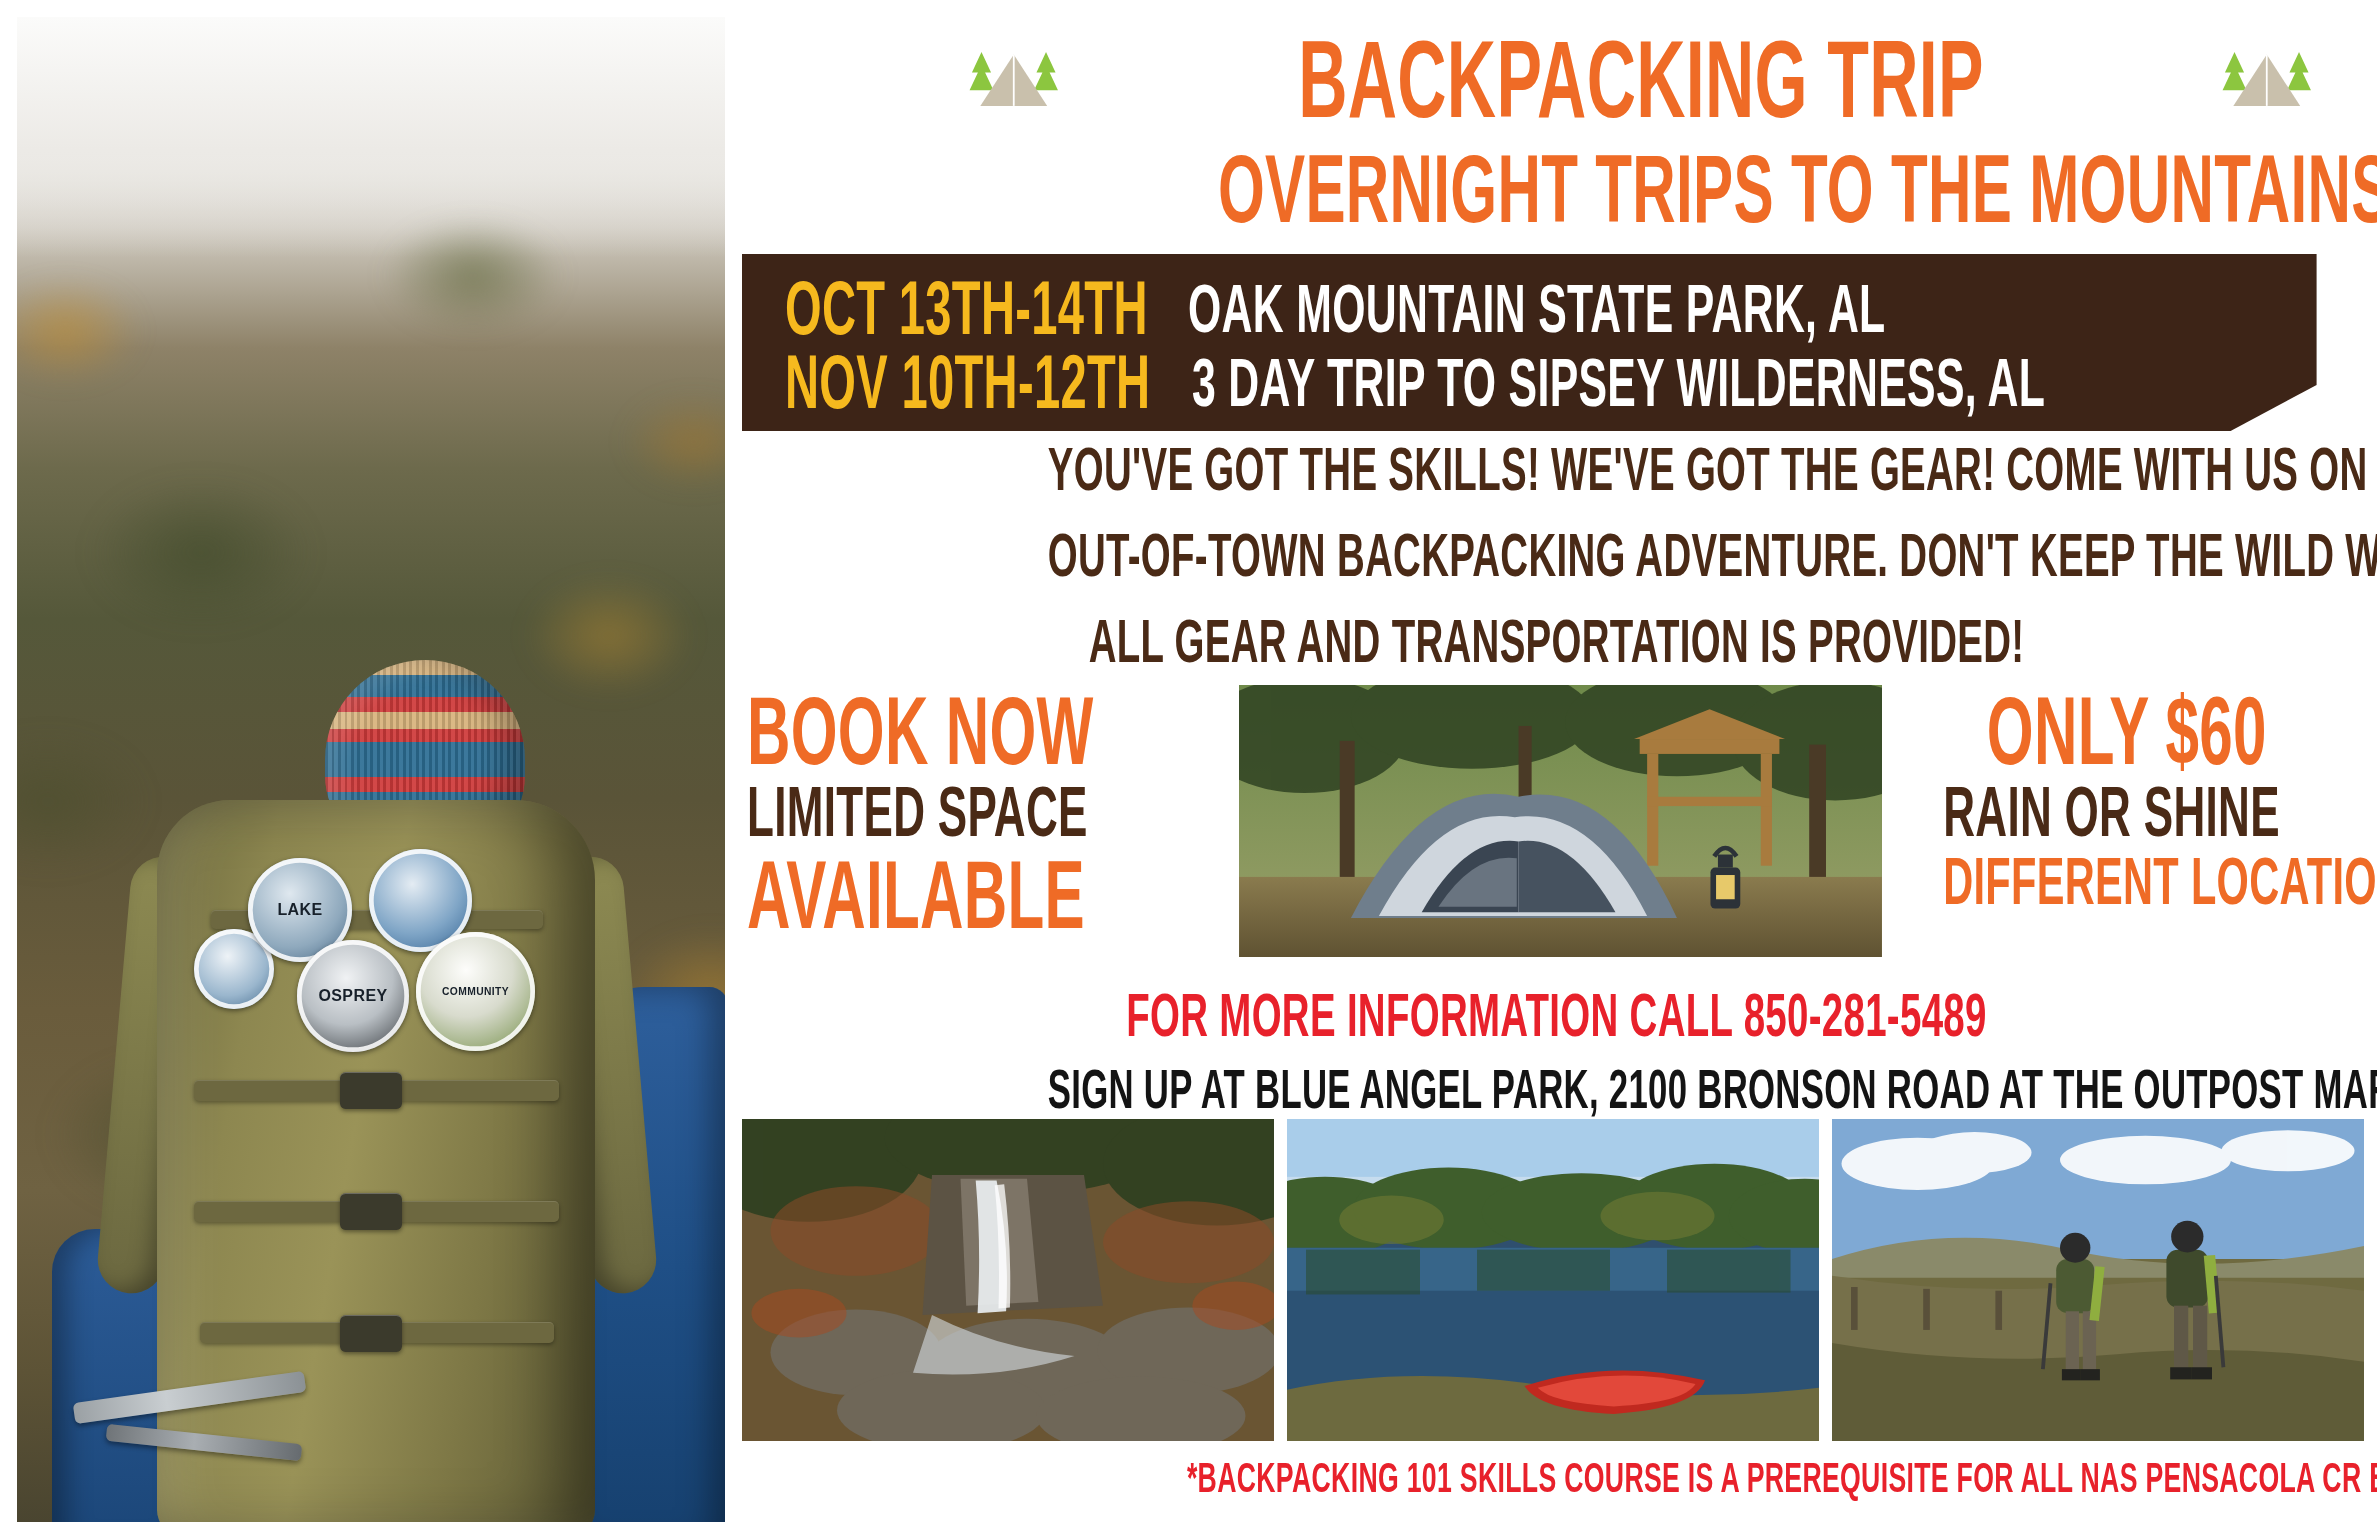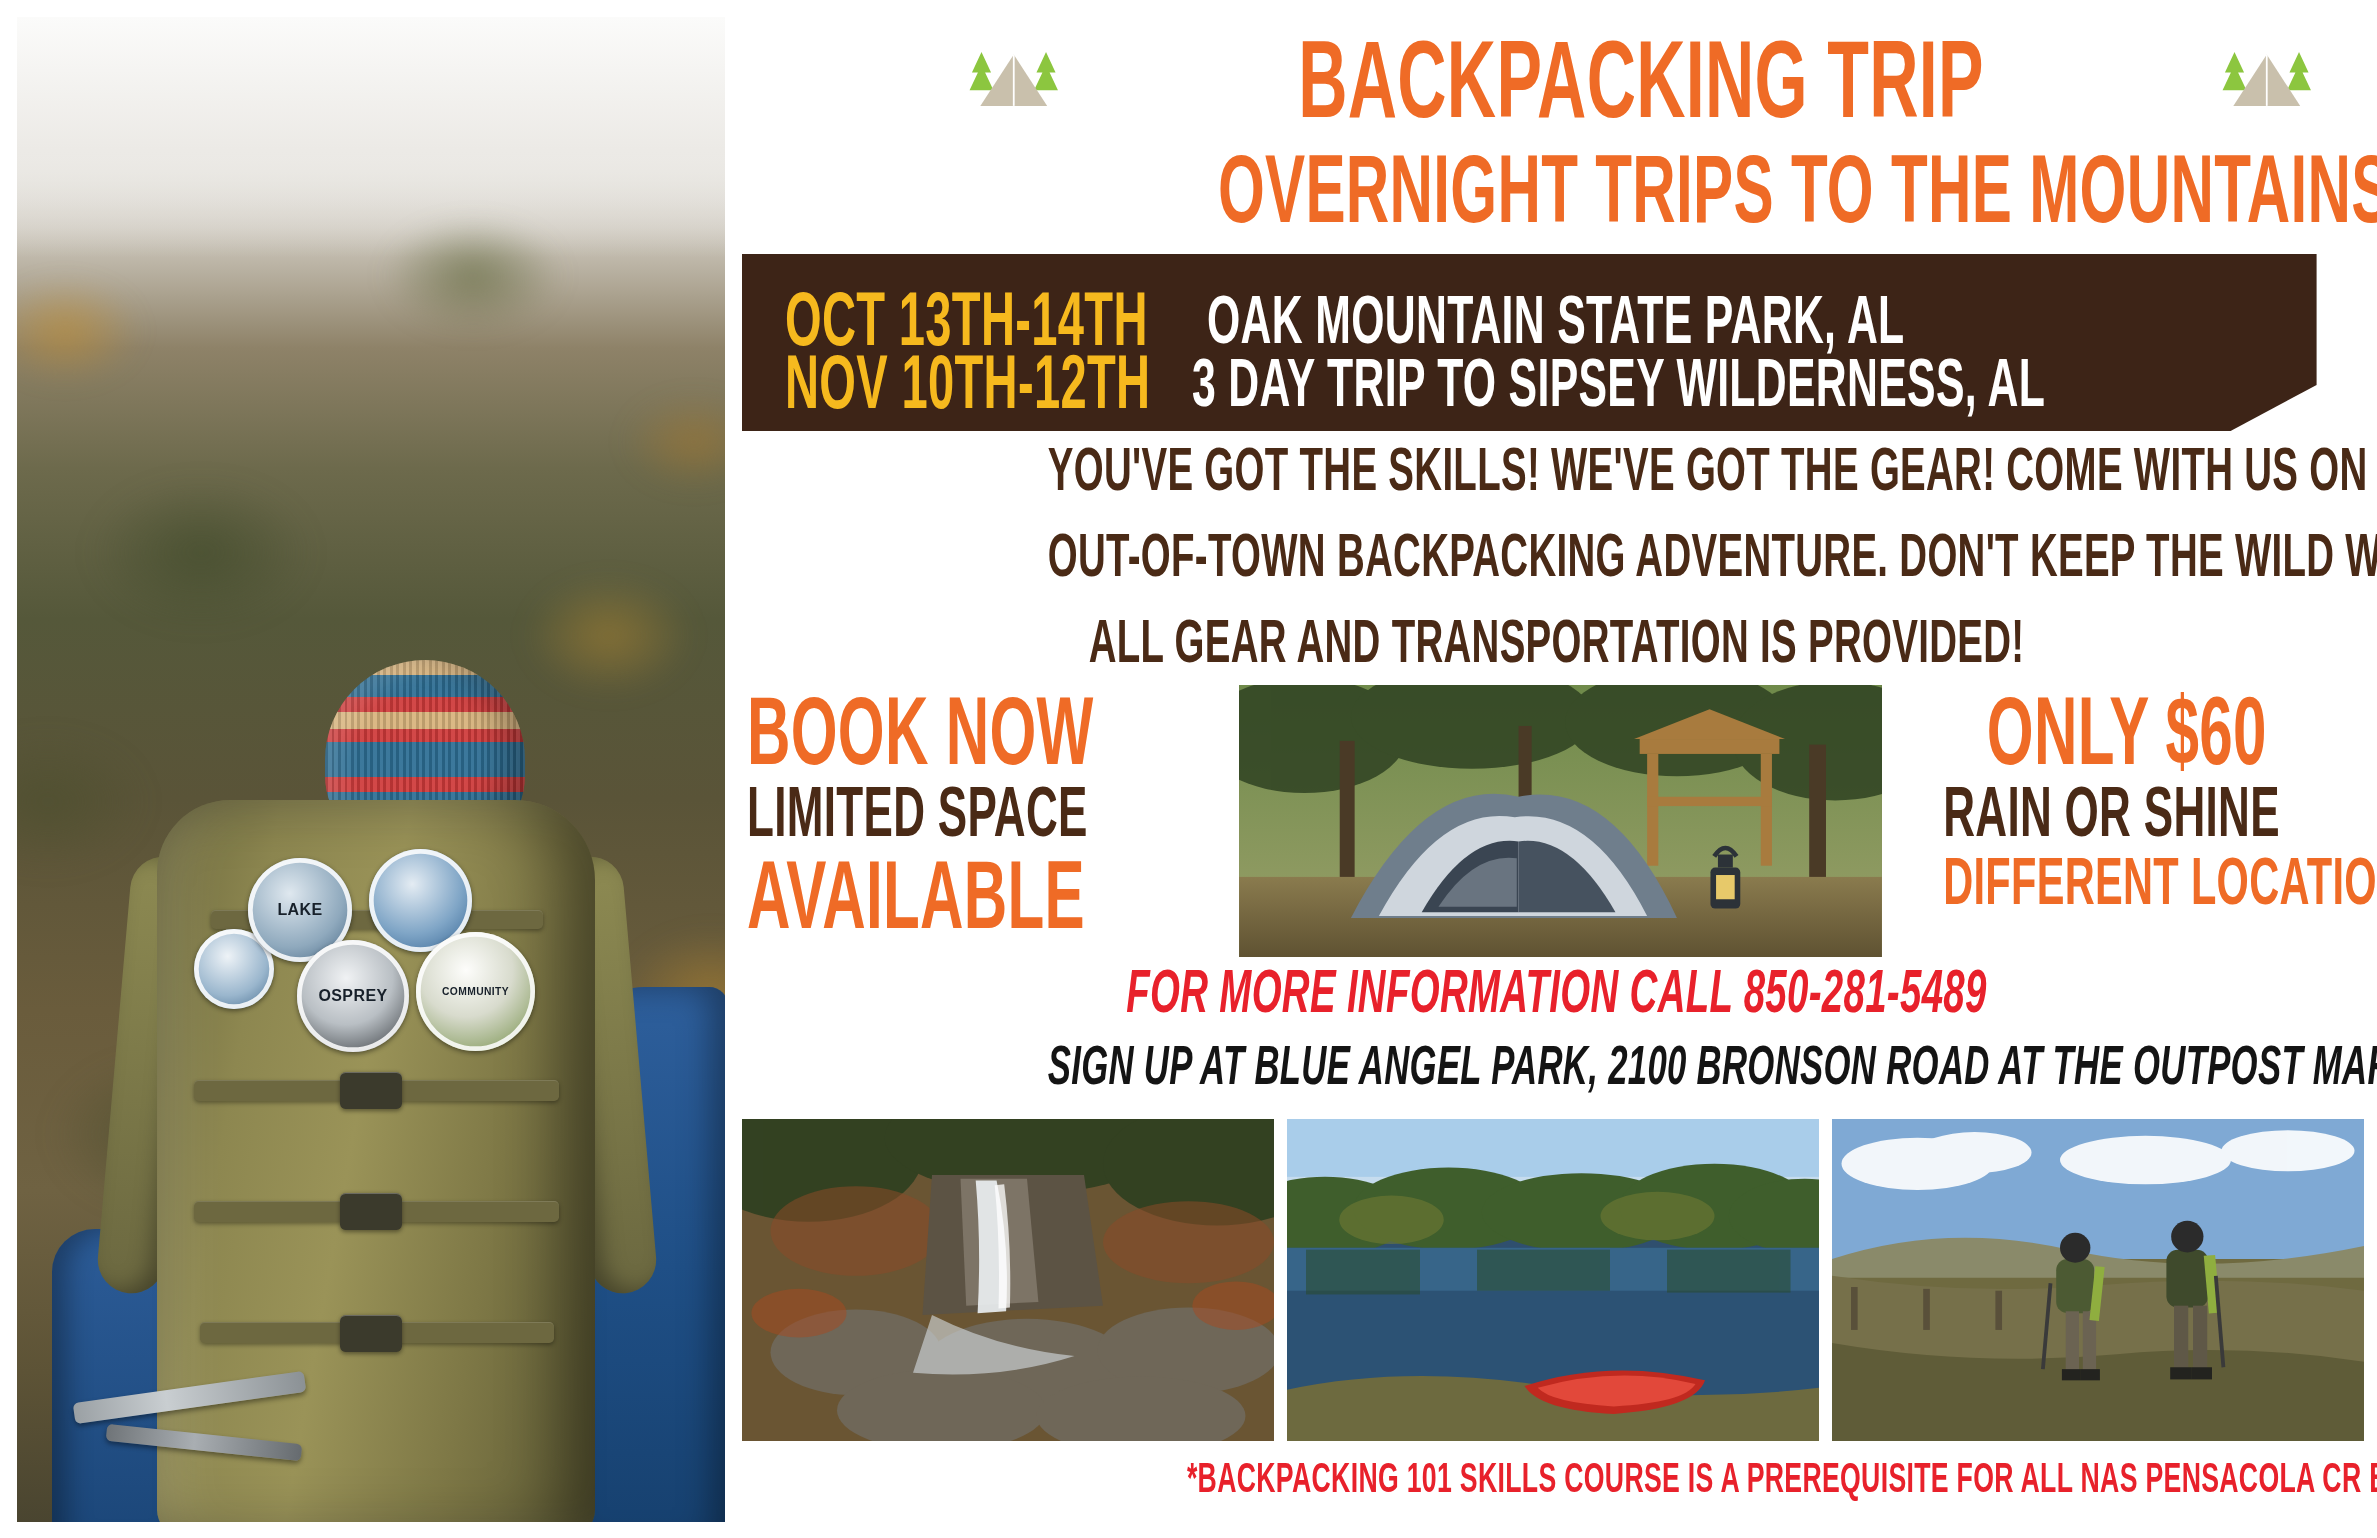--- a/index.html
+++ b/index.html
@@ -202,21 +202,21 @@
     font-size: 97px; color: #ef6b26; line-height: 1;
   }
 
   
   #banner {
     position:absolute; left: 5.6px; top: 254px; width: 1575px; height: 177px;
     background: #3d2417;
     clip-path: polygon(0 0, 100% 0, 100% 74%, calc(100% - 86px) 100%, 0 100%);
   }
   .banner-line { position:absolute; left: 43px; height: 80px; display:flex; align-items:center; }
-  #banner-line-1 { top: 25px; gap: 19px; }
+  #banner-line-1 { top: 14px; }
   #banner-line-2 { top: 88px; }
   .bdate { font-size: 76px; color: #f6b91e; line-height:1; }
   .bplace { font-size: 69px; color: #ffffff; line-height:1; }
 
   
   #desc { position:absolute; left: 0; top: 438px; width: 1641px; text-align:center; }
   .desc-line { font-size: 62px; color: #4a2a16; line-height: 1; margin-bottom: 24px; display:block; }
 
   
   #offer { position:absolute; left: 0; top: 685px; width: 1641px; height: 280px; }
@@ -229,21 +229,21 @@
     position:absolute; left: 503px; top: 0px; width: 643px; height: 272px;
     overflow:hidden; background: linear-gradient(180deg,#4e5e38 0%, #6b7744 30%, #8c8a5c 62%, #6b5f3f 100%);
   }
 
   #price-col { position:absolute; right: 11.2px; top: 0; width: 522px; text-align:right; }
   .price-1 { font-size: 97px; color:#ef6b26; line-height: .94; display:block; }
   .price-2 { font-size: 71px; color:#4a2a16; line-height: 1.0; display:block; }
   .price-3 { font-size: 67px; color:#ef6b26; line-height: 1.0; display:block; }
 
   
-  #contact { position:absolute; left: 0; top: 960px; width: 1641px; text-align:center;font-style:italic; }
+  #contact { position:absolute; left: 0; top: 984px; width: 1641px; text-align:center; }
   #phone-line { font-size: 62px; color: #e8212b; line-height:1; display:block; }
   #signup-line { font-size: 56px; color: #141414; line-height:1; display:block; margin-top: 15px; }
 
   
   #photos { position:absolute; left: 5.6px; top: 1119px; width: 1622px; height: 322px; display:flex; gap: 13px; }
   .ph { flex:1; overflow:hidden; position:relative; }
 
   
   #ph-waterfall { background: linear-gradient(180deg,#2d3a23 0%, #5b4a2c 30%, #8c6e3f 62%, #6d5630 100%); }
   

